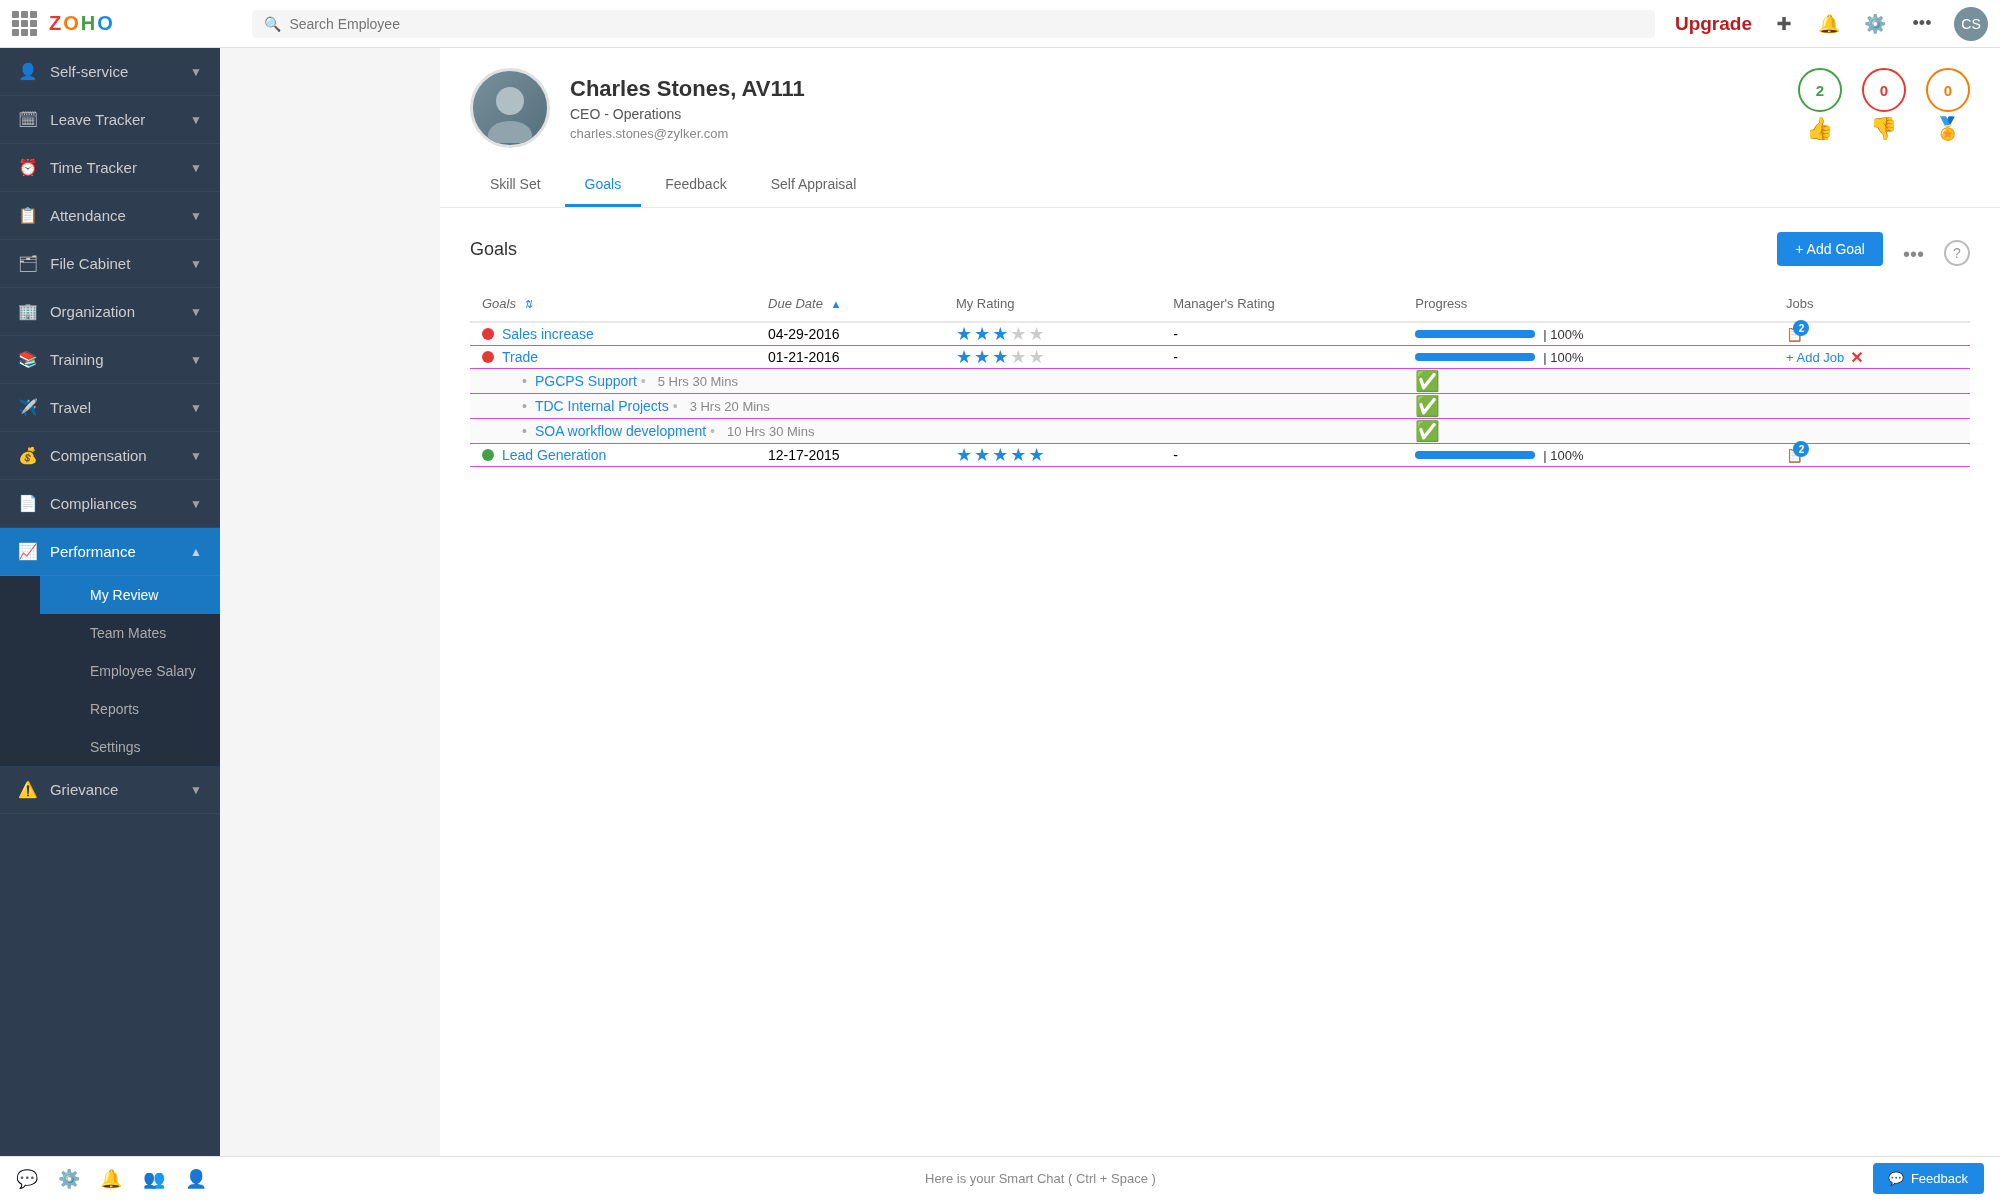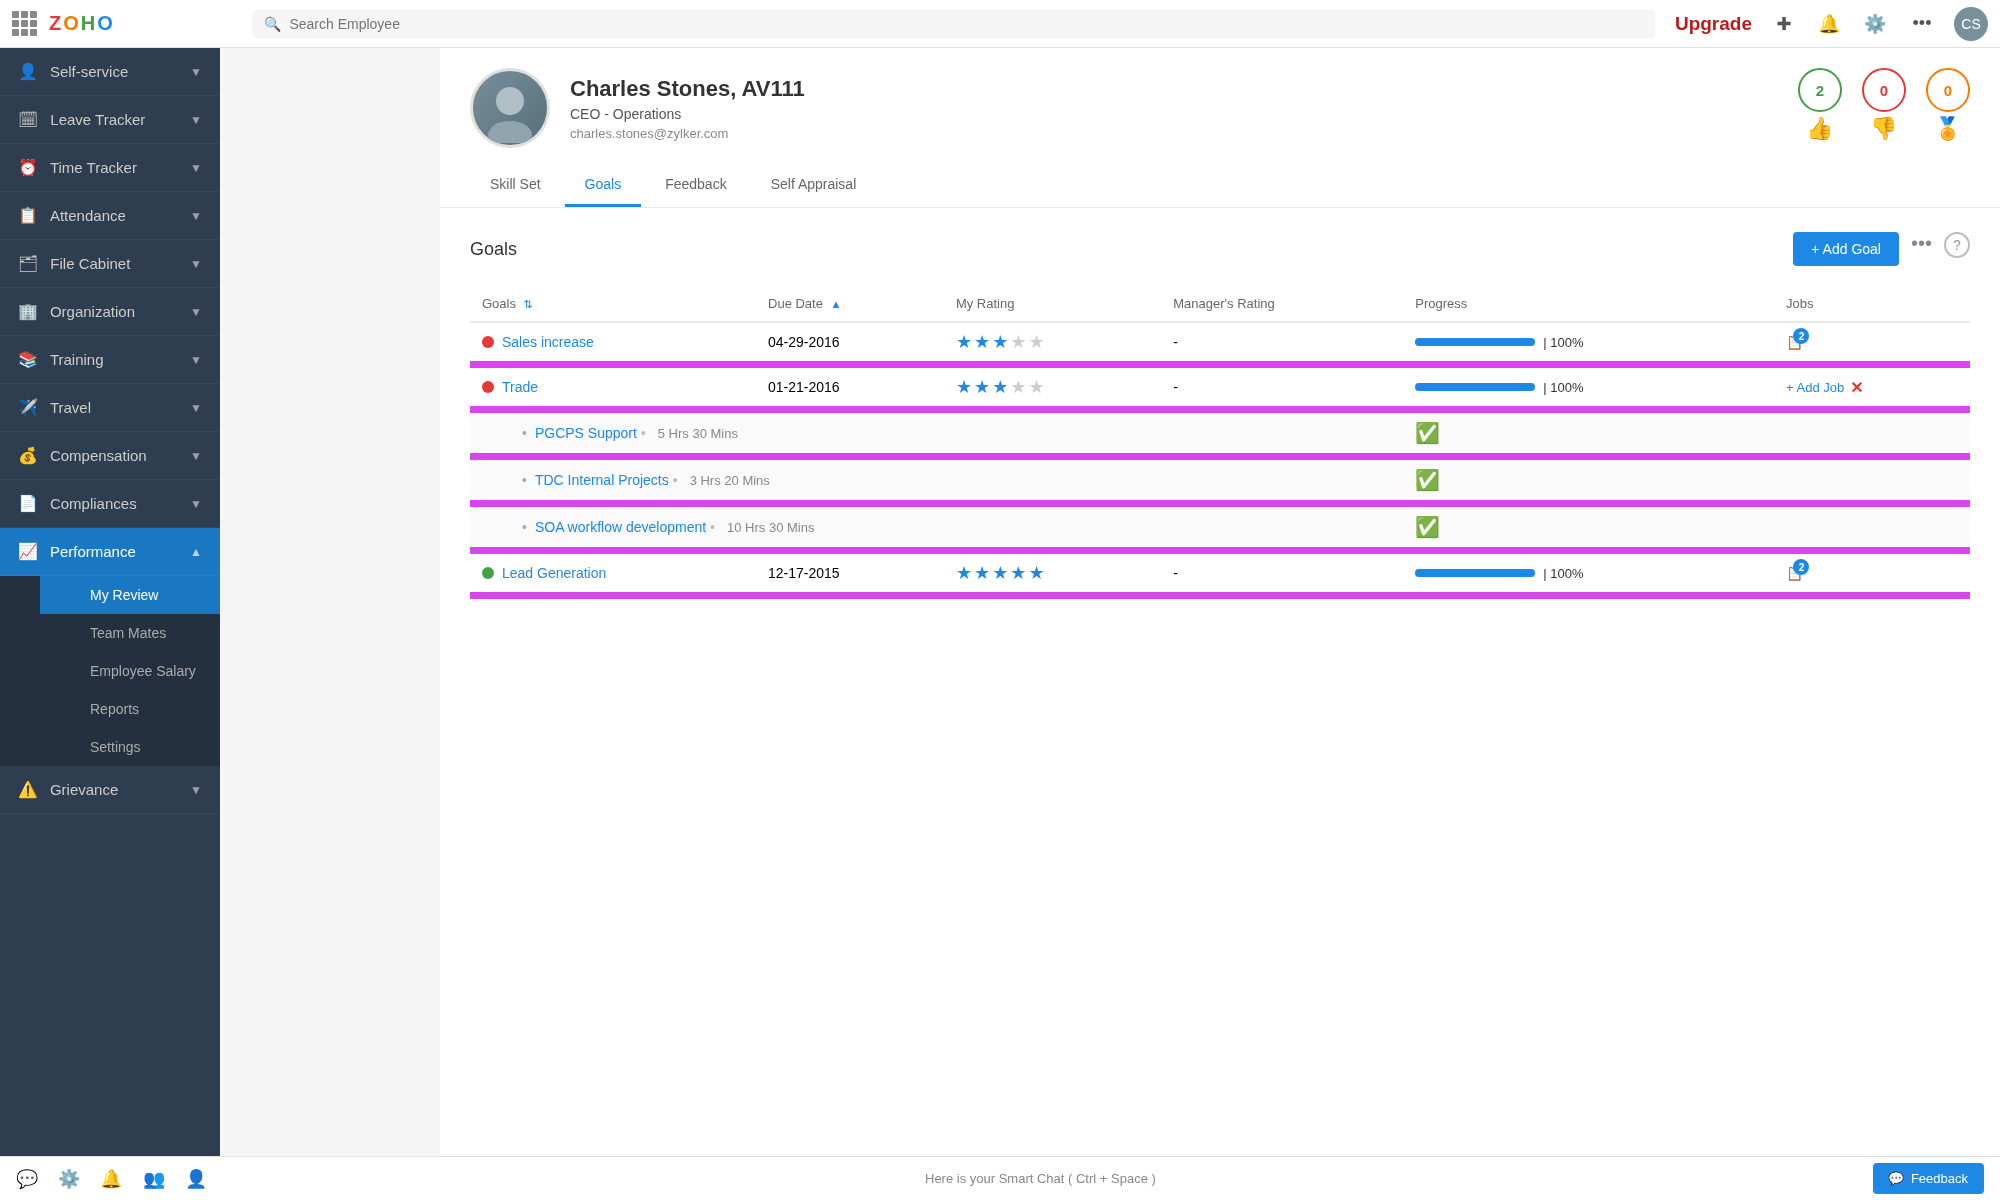--- a/index.html
+++ b/index.html
@@ -79,34 +79,34 @@
     .emp-tab.active { color: #1e88e5; border-bottom-color: #1e88e5; font-weight: 500; }
 
     
     .content-area { flex: 1; background: #fff; overflow-y: auto; padding: 24px 30px; }
     .content-area::-webkit-scrollbar { width: 6px; }
     .content-area::-webkit-scrollbar-thumb { background: #ccc; }
 
     
     .goals-header { display: flex; align-items: center; justify-content: space-between; margin-bottom: 20px; }
     .goals-title { font-size: 18px; font-weight: 500; color: #333; }
-    .goals-actions { display: flex; align-items: flex-start; gap: 12px; }
+    .goals-actions { display: flex; align-items: flex-end; gap: 20px; }
     .add-goal-btn {
       background: #1e88e5; color: #fff; border: none; border-radius: 4px;
       padding: 9px 18px; cursor: pointer; font-size: 14px; display: flex; align-items: center; gap: 6px;
     }
     .more-btn { color: #888; cursor: pointer; font-size: 20px; }
 
     
     .goals-table { width: 100%; border-collapse: collapse; }
     .goals-table th {
       text-align: left; padding: 10px 12px; color: #666; font-weight: 500;
       font-size: 13px; border-bottom: 2px solid #e8e8e8; white-space: nowrap;
     }
-    .goals-table td { padding: 8px 12px; border-bottom: 7px solid #d946ef; vertical-align: middle; }
+    .goals-table td { padding: 0 12px; border-bottom: 1px solid #d946ef; vertical-align: middle; }
     .goal-name-link { color: #1e88e5; cursor: pointer; font-size: 14px; }
     .status-dot { width: 12px; height: 12px; border-radius: 50%; display: inline-block; margin-right: 8px; flex-shrink: 0; }
     .status-dot.red { background: #e53935; }
     .status-dot.green { background: #43a047; }
     .goal-name-cell { display: flex; align-items: center; }
     .sub-goal-cell { display: flex; align-items: center; padding-left: 40px; }
     .sub-time { color: #888; font-size: 13px; margin-left: 8px; }
     .sub-bullet { color: #bbb; margin: 0 4px; }
 
     
@@ -122,21 +122,21 @@
     .progress-text { color: #333; font-size: 13px; }
 
     
     .jobs-cell { display: flex; align-items: center; gap: 6px; }
     .job-icon { position: relative; display: inline-flex; cursor: pointer; }
     .job-badge { position: absolute; top: -6px; right: -6px; background: #1e88e5; color: #fff; border-radius: 50%; width: 16px; height: 16px; font-size: 10px; display: flex; align-items: center; justify-content: center; font-weight: 600; }
     .add-job-link { color: #1e88e5; cursor: pointer; font-size: 13px; }
     .remove-job-btn { color: #e53935; cursor: pointer; font-size: 16px; font-weight: 600; }
     .check-icon { color: #43a047; font-size: 20px; }
 
-    th.sortable { cursor: pointer; }
+    th.sortable { cursor: pointer; font-style: italic; }
     th.sortable .sort-icon { font-size: 11px; margin-left: 4px; color: #1e88e5; }
 
     
     .bottom-bar {
       position: fixed; bottom: 0; left: 0; right: 0; height: 44px;
       background: #fff; border-top: 1px solid #e0e0e0;
       display: flex; align-items: center; justify-content: space-between;
       padding: 0 16px; z-index: 100;
     }
     .bottom-icons { display: flex; gap: 20px; }

